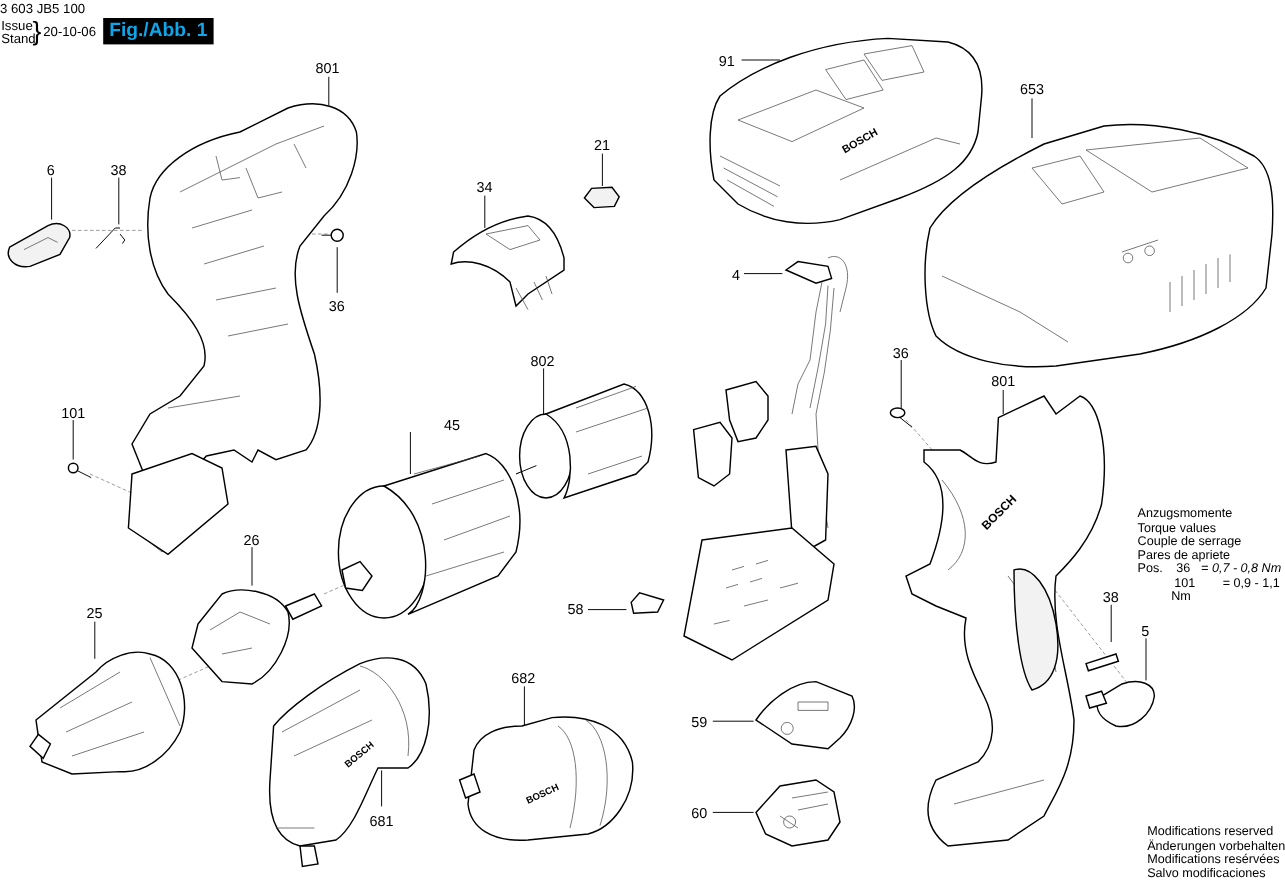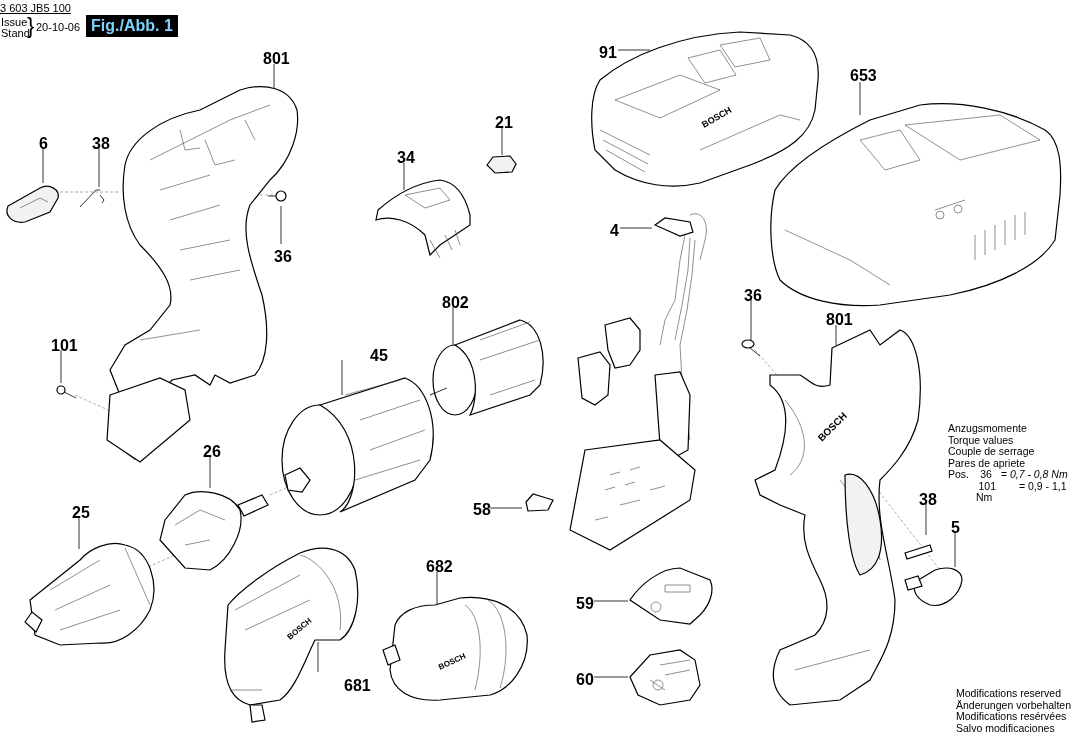--- a/index.html
+++ b/index.html
@@ -1,33 +1,33 @@
 <!DOCTYPE html>
 <html><head>
 <meta charset="utf-8">
 <style>
   html, body { margin:0; padding:0; background:#fff; }
   body { width:1071px; height:734px; position:relative; overflow:hidden;
          font-family:"Liberation Sans", sans-serif; color:#000; }
   .hdr { position:absolute; font-size:11px; line-height:12px; }
-  .fig { position:absolute; left:86px; top:15px; background:#000; color:#7dd3fc;
+  .fig { position:absolute; left:86px; top:15px; background:#000; color:#0ea5e9;
          font-weight:bold; font-size:16px; padding:1px 5px; line-height:20px; }
-  .lbl { position:absolute; font-size:16px; font-weight:bold; font-family:"Liberation Sans", sans-serif; }
+  .lbl { position:absolute; font-size:12px; font-weight:normal; font-family:"Liberation Sans", sans-serif; }
   .note { position:absolute; font-size:10.5px; line-height:11.5px; }
   svg.art { position:absolute; left:0; top:0; }
   .p { fill:#fff; stroke:#000; stroke-width:1.2; }
   .pg { fill:#f2f2f2; stroke:#000; stroke-width:1.2; }
   .ln { fill:none; stroke:#444; stroke-width:0.6; }
   .ld { fill:none; stroke:#000; stroke-width:0.8; }
   .dash { fill:none; stroke:#777; stroke-width:0.6; stroke-dasharray:3 2; }
 </style>
 </head>
 <body>
 
-<div class="hdr" style="left:0;top:2px;text-decoration:underline;">3 603 JB5 100</div>
+<div class="hdr" style="left:0;top:2px;">3 603 JB5 100</div>
 <div class="hdr" style="left:1px;top:16px;">Issue</div>
 <div class="hdr" style="left:1px;top:27px;text-align:right;">Stand</div>
 <div class="hdr" style="left:27px;top:14px;font-size:22px;line-height:24px;">}</div>
 <div class="hdr" style="left:36px;top:21px;">20-10-06</div>
 <div class="fig">Fig./Abb. 1</div>
 
 <svg class="art" width="1071" height="734" viewBox="0 0 1071 734">
 
   <g class="ld">
     <line x1="274" y1="64" x2="274" y2="88"></line>
@@ -215,21 +215,21 @@
 <div class="lbl" style="left:442px;top:294px;">802</div>
 <div class="lbl" style="left:335px;top:347px;margin-left:35px;">45</div>
 <div class="lbl" style="left:203px;top:443px;">26</div>
 <div class="lbl" style="left:72px;top:504px;">25</div>
 <div class="lbl" style="left:473px;top:501px;">58</div>
 <div class="lbl" style="left:744px;top:287px;">36</div>
 <div class="lbl" style="left:826px;top:311px;">801</div>
 <div class="lbl" style="left:919px;top:491px;">38</div>
 <div class="lbl" style="left:951px;top:519px;">5</div>
 <div class="lbl" style="left:426px;top:558px;">682</div>
-<div class="lbl" style="left:308px;top:677px;margin-left:36px;">681</div>
+<div class="lbl" style="left:308px;top:677px;">681</div>
 <div class="lbl" style="left:576px;top:595px;">59</div>
 <div class="lbl" style="left:576px;top:671px;">60</div>
 
 <div class="note" style="left:948px;top:423px;">
   <div>Anzugsmomente</div>
   <div>Torque values</div>
   <div>Couple de serrage</div>
   <div>Pares de apriete</div>
   <div>
     <span>Pos.</span>

